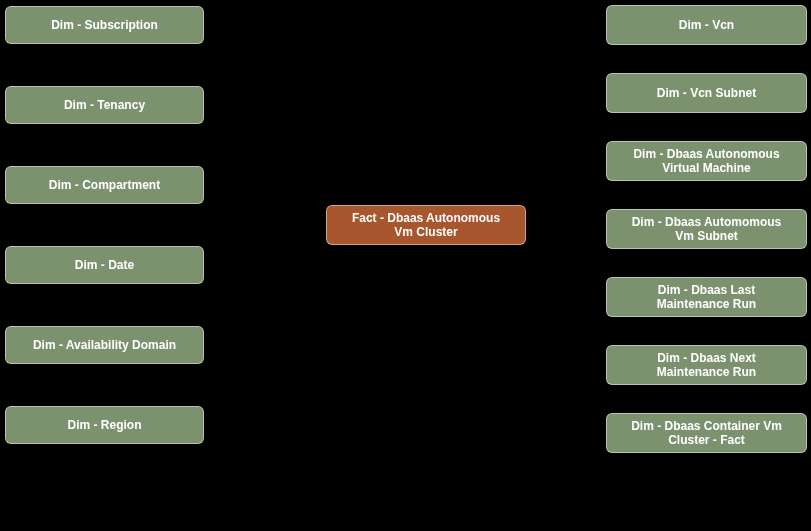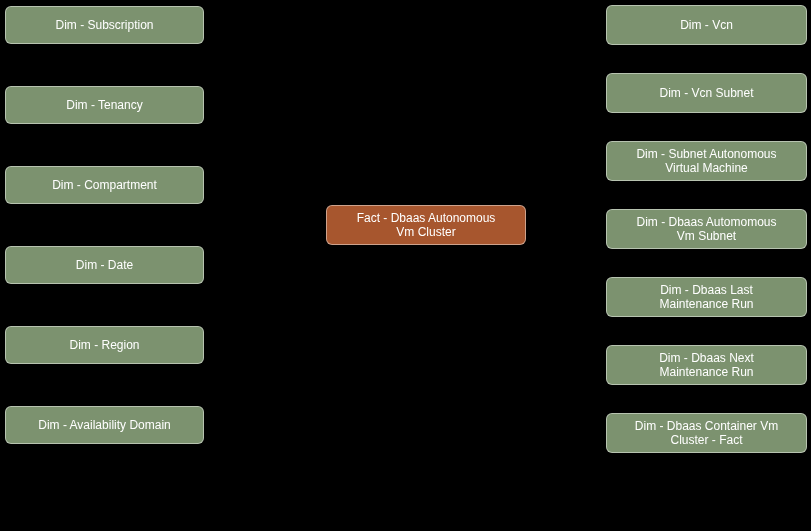--- a/index.html
+++ b/index.html
@@ -42,20 +42,21 @@
     align-items: center;
     justify-content: center;
     text-align: center;
     border-radius: 6px;
     color: var(--text-color, #ffffff);
     font-size: 12px;
     line-height: 14px;
     padding: 2px 20px;
     cursor: pointer;
     user-select: none;
+    font-weight: bold;
   }
   .dim-node {
     background: var(--dim-fill, #7c926f);
     border: 1px solid rgba(255, 255, 255, 0.45);
   }
   .col-left .dim-node { height: 38px; }
   .col-right .dim-node { height: 40px; }
   .fact-node {
     position: absolute;
     left: 326px;
@@ -69,29 +70,29 @@
 </head>
 <body>
 
 <div class="canvas">
 
   <div class="col col-left">
     <div class="node dim-node">Dim - Subscription</div>
     <div class="node dim-node">Dim - Tenancy</div>
     <div class="node dim-node">Dim - Compartment</div>
     <div class="node dim-node">Dim - Date</div>
+    <div class="node dim-node">Dim - Availability Domain</div>
     <div class="node dim-node">Dim - Region</div>
-    <div class="node dim-node">Dim - Availability Domain</div>
   </div>
 
   <div class="node fact-node">Fact - Dbaas Autonomous Vm Cluster</div>
 
   <div class="col col-right">
     <div class="node dim-node">Dim - Vcn</div>
     <div class="node dim-node">Dim - Vcn Subnet</div>
-    <div class="node dim-node">Dim - Subnet Autonomous Virtual Machine</div>
+    <div class="node dim-node">Dim - Dbaas Autonomous Virtual Machine</div>
     <div class="node dim-node">Dim - Dbaas Automomous Vm Subnet</div>
     <div class="node dim-node">Dim - Dbaas Last Maintenance Run</div>
     <div class="node dim-node">Dim - Dbaas Next Maintenance Run</div>
     <div class="node dim-node">Dim - Dbaas Container Vm Cluster - Fact</div>
   </div>
 
 </div>
 
 </body></html>

